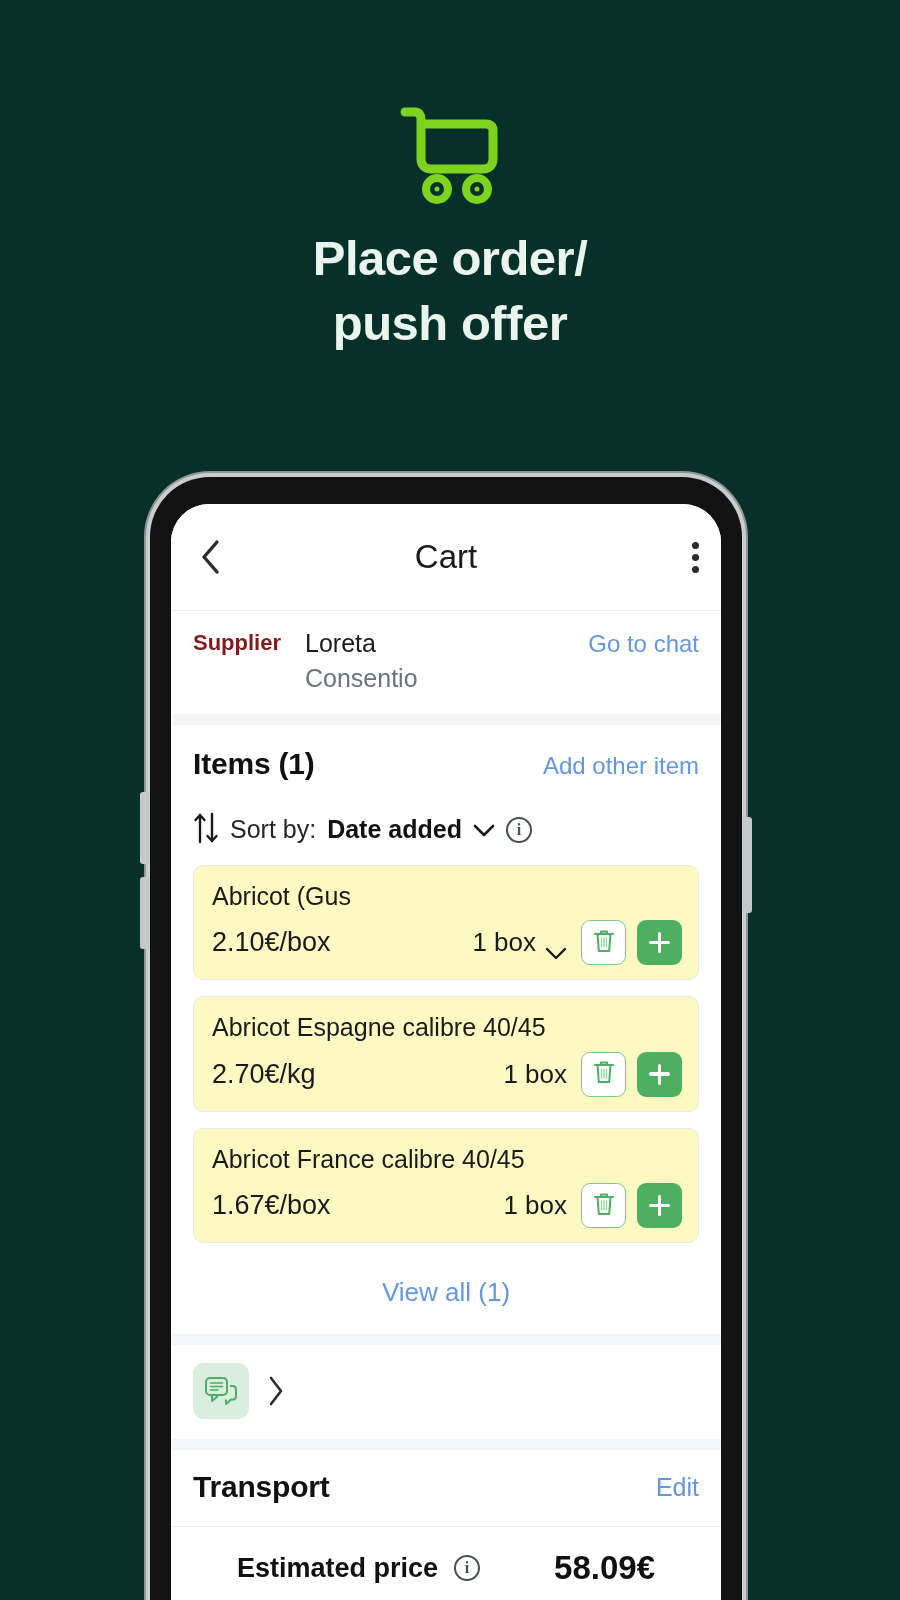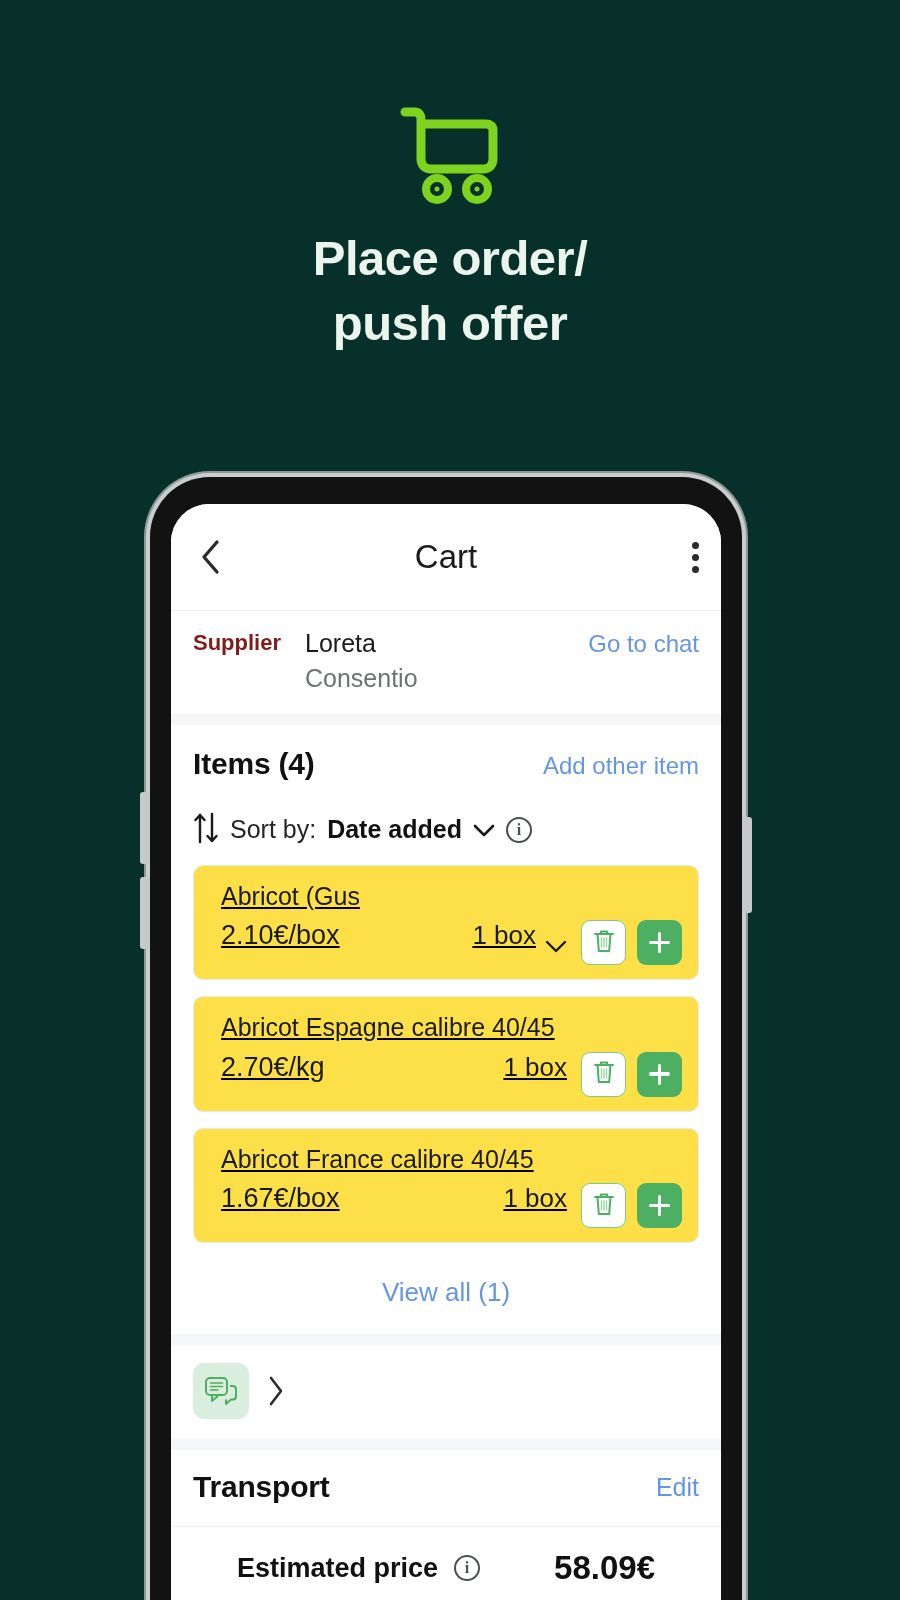--- a/index.html
+++ b/index.html
@@ -91,28 +91,28 @@
   .info-circle {
     width: 26px; height: 26px; border-radius: 50%;
     border: 2px solid #4a4f52; color: #4a4f52;
     font-size: 16px; font-weight: bold; font-family: "Liberation Serif", serif;
     display: flex; align-items: center; justify-content: center;
     flex: none; cursor: pointer;
   }
 
   .card {
     border: 1px solid #e6eaec; border-radius: 10px;
-    padding: 14px 16px 14px 27px;
-    margin-bottom: 16px; background: #fde047; text-decoration: underline;
+    padding: 14px 16px 14px 18px;
+    margin-bottom: 16px; background: #fef9c3;
   }
   .card-name {
     font-size: 25px; color: #1a1a1a; line-height: 1.3;
     white-space: nowrap; overflow: hidden;
   }
-  .card-row { display: flex; align-items: flex-start; margin-top: 8px; }
+  .card-row { display: flex; align-items: center; margin-top: 8px; }
   .card-price { font-size: 27px; color: #1a1a1a; }
   .card-qty { margin-left: auto; display: flex; align-items: center; gap: 9px; font-size: 26px; color: #1a1a1a; }
   .card-actions { display: flex; align-items: center; gap: 11px; margin-left: 14px; }
   .btn-trash {
     width: 45px; height: 45px; border-radius: 9px;
     border: 1.5px solid #7fc98d; background: #fff;
     display: flex; align-items: center; justify-content: center; cursor: pointer;
   }
   .btn-plus {
     width: 45px; height: 45px; border-radius: 9px;
@@ -202,21 +202,21 @@
         <div class="supplier-names">
           <div class="supplier-name">Loreta</div>
           <div class="supplier-company">Consentio</div>
         </div>
         <div class="go-chat">Go to chat</div>
       </div>
       <div class="band"></div>
 
       <div class="items-sec">
         <div class="items-head">
-          <div class="items-title">Items (4)</div>
+          <div class="items-title">Items (1)</div>
           <div class="add-other">Add other item</div>
         </div>
 
         <div class="sortrow">
           <span>
             <svg width="26" height="34" viewBox="0 0 26 34" fill="none">
               <path d="M7 31 V4 M7 4 L2.5 9 M7 4 L11.5 9" stroke="#1a1a1a" stroke-width="2.4" stroke-linecap="round" stroke-linejoin="round"></path>
               <path d="M19 3 V30 M19 30 L14.5 25 M19 30 L23.5 25" stroke="#1a1a1a" stroke-width="2.4" stroke-linecap="round" stroke-linejoin="round"></path>
             </svg>
           </span>

